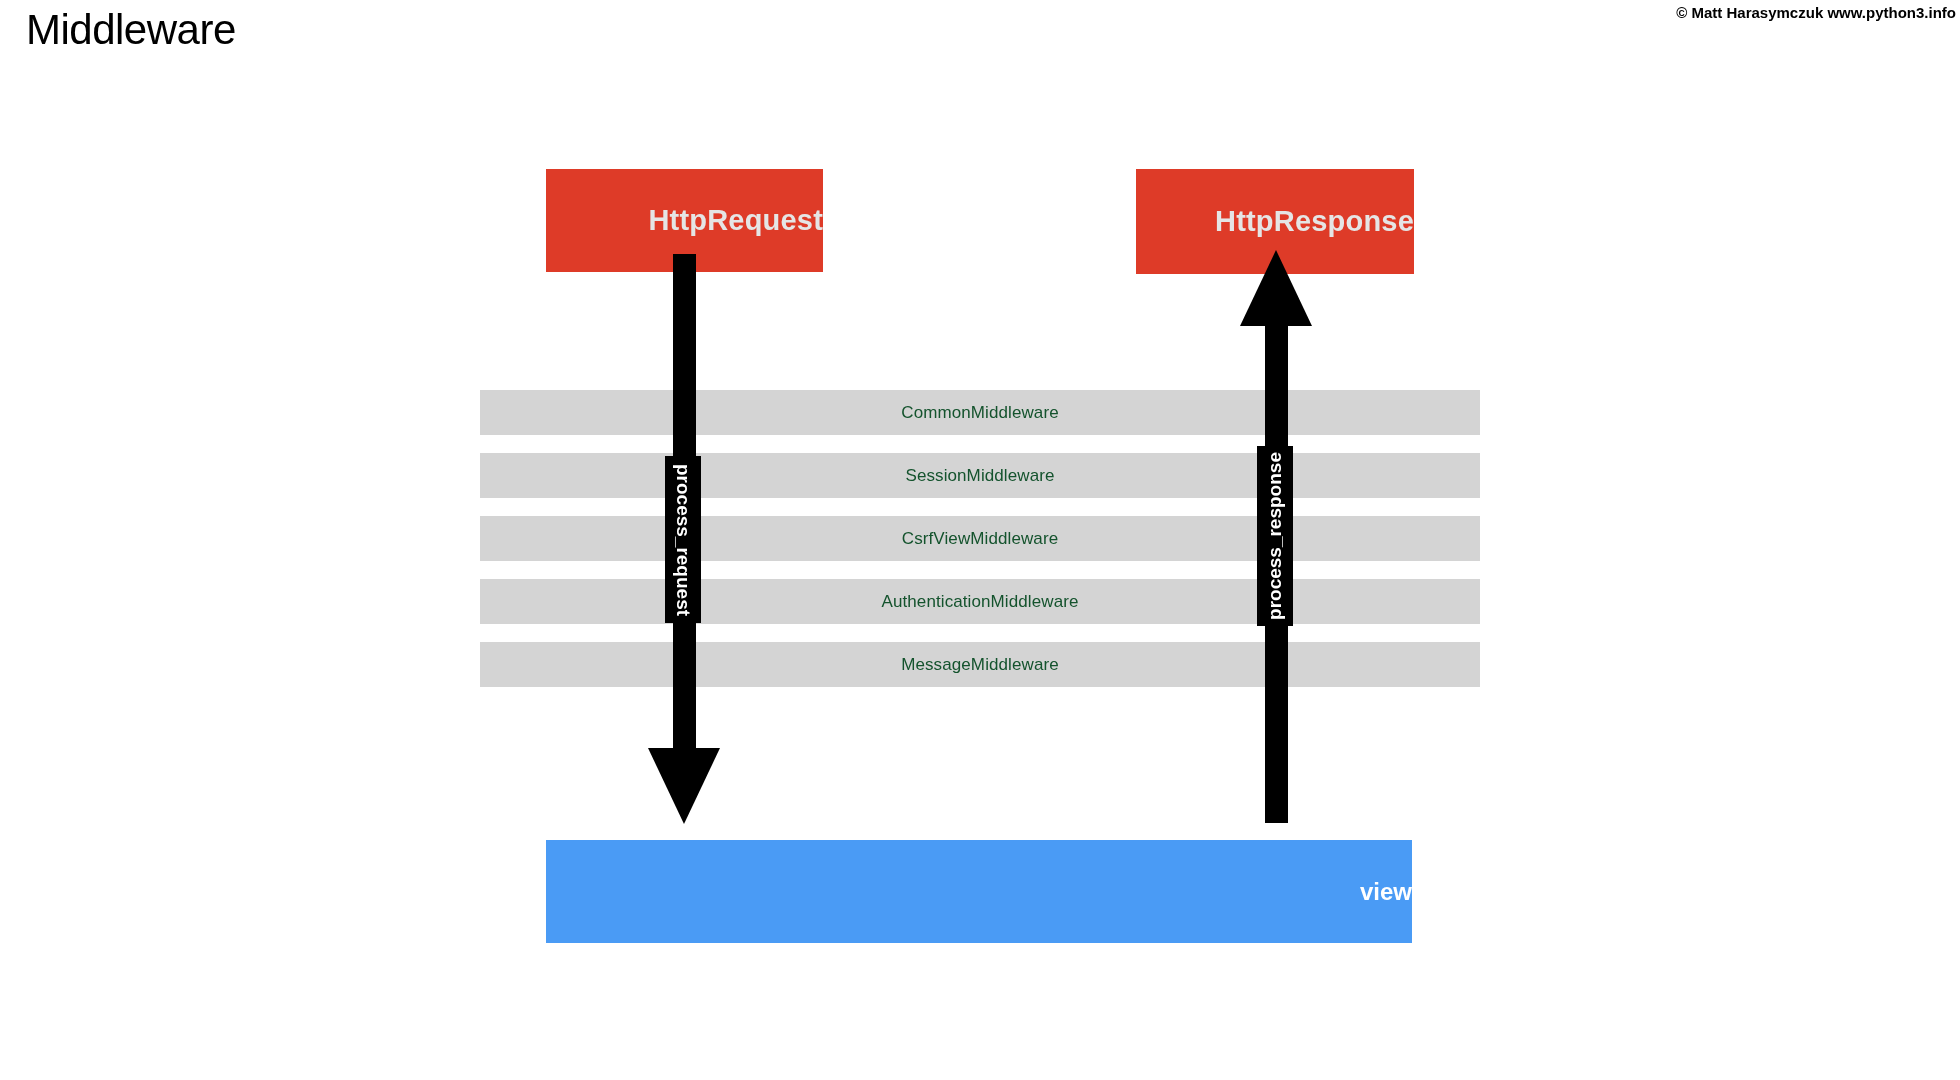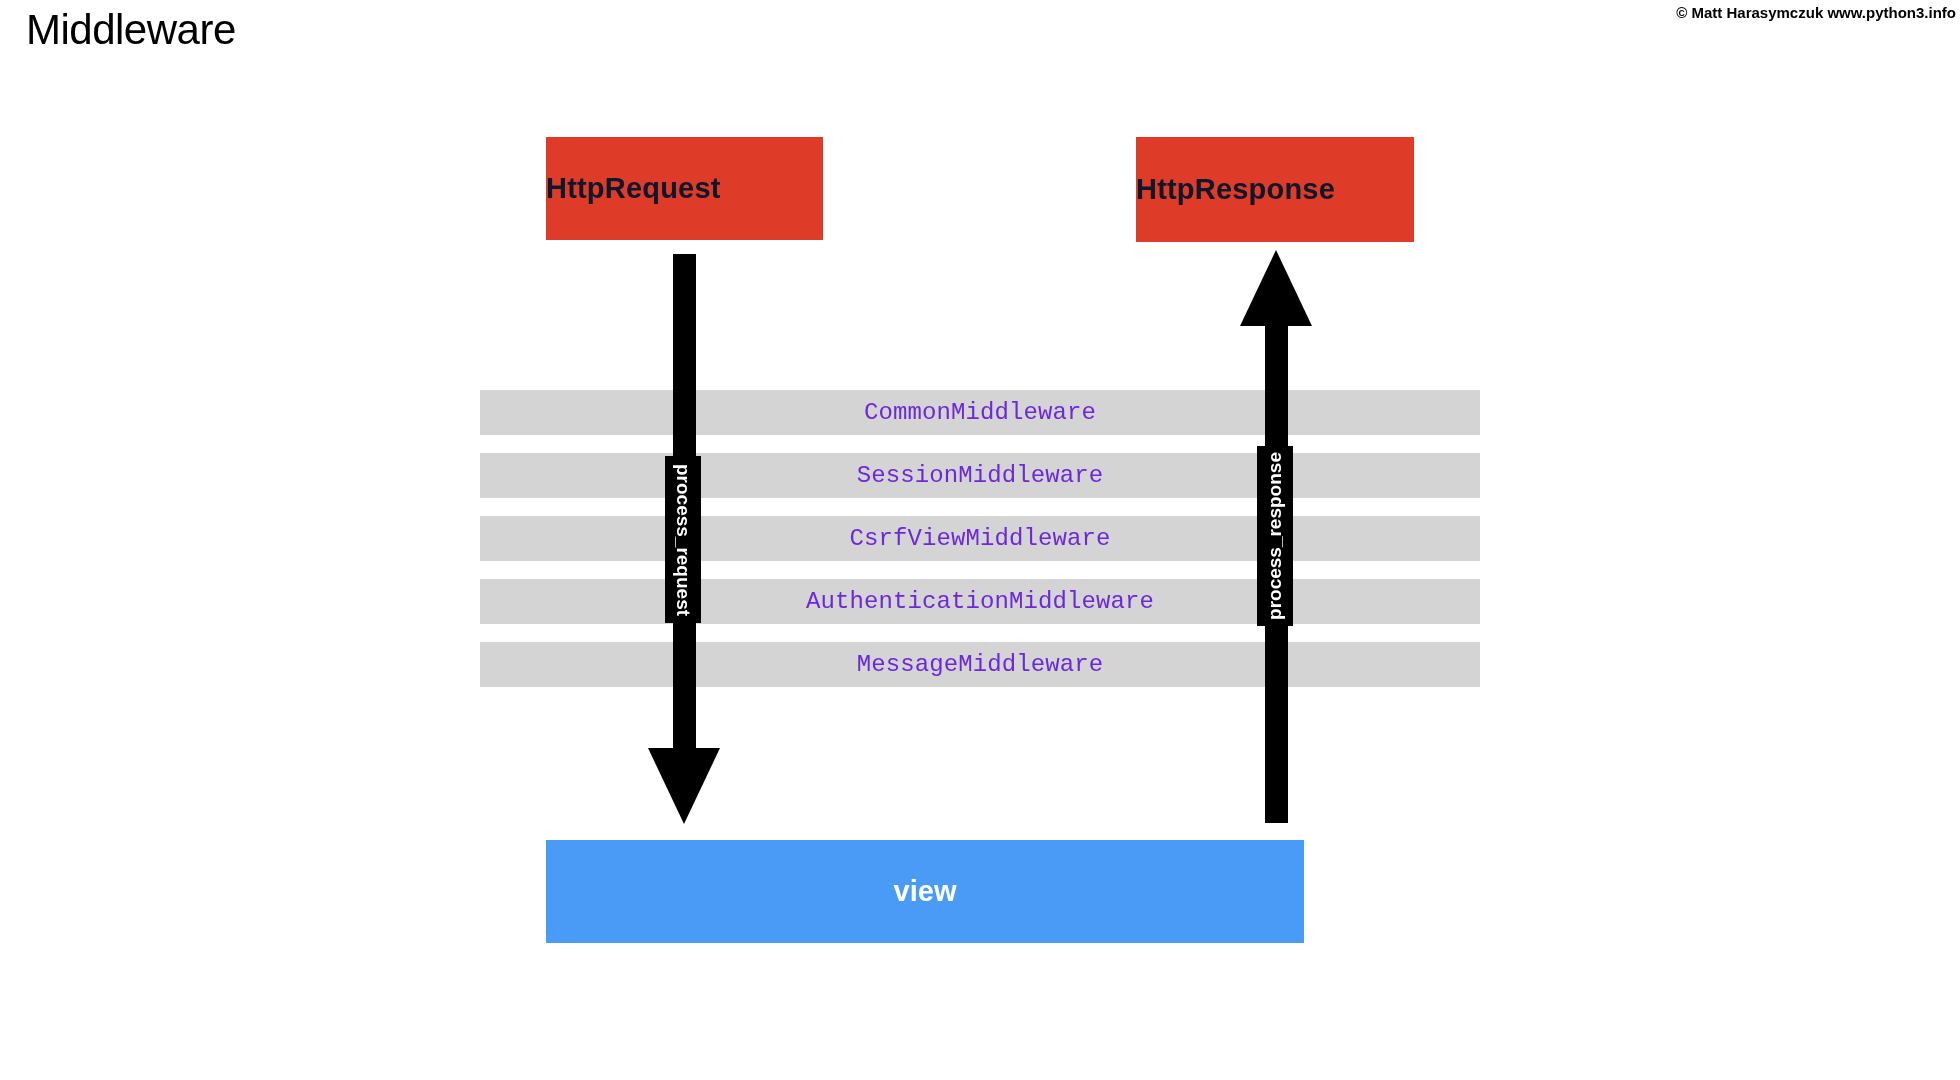--- a/index.html
+++ b/index.html
@@ -40,25 +40,26 @@
     color: #000000;
     white-space: nowrap;
     margin-left: 7px;
   }
 
   
   .endpoint-box {
     position: absolute;
     display: flex;
     align-items: center;
-    justify-content: flex-start;
-    color: #0f172a;
+    justify-content: flex-end;
+    color: #e5e5e5;
     font-size: 29px;
     font-weight: bold;
     letter-spacing: 0.2px;
+    margin-top: 32px;
   }
   #http-request-box {
     left: 546px;
     top: 137px;
     width: 277px;
     height: 103px;
     background: var(--red, #DE3B28);
   }
   #http-response-box {
     left: 1136px;
@@ -78,25 +79,24 @@
   .mw-bar {
     position: relative;
     height: 45px;
     margin-bottom: 18px;
     background: #d4d4d4;
     display: flex;
     align-items: center;
     justify-content: center;
   }
   .mw-bar-label {
-    font-size: 24px;
-    color: #6d28d9;
+    font-size: 17px;
+    color: #14532d;
     font-weight: normal;
     letter-spacing: 0.1px;
-    font-family: Liberation Mono, monospace;
   }
 
   
   .arrow {
     position: absolute;
   }
   
   #request-arrow {
     left: 648px;
     top: 254px;
@@ -178,28 +178,28 @@
   #process-response-label .rot {
     transform: rotate(-90deg);
     transform-origin: center center;
   }
 
   
   #view-box {
     position: absolute;
     left: 546px;
     top: 840px;
-    width: 758px;
+    width: 866px;
     height: 103px;
     background: var(--blue, #4A9BF5);
     display: flex;
     align-items: center;
-    justify-content: center;
+    justify-content: flex-end;
     color: #ffffff;
-    font-size: 29px;
+    font-size: 24px;
     font-weight: bold;
   }
 </style>
 </head>
 <body>
 
 <div id="slide">
 
   <div class="slide-title">Middleware</div>
 

